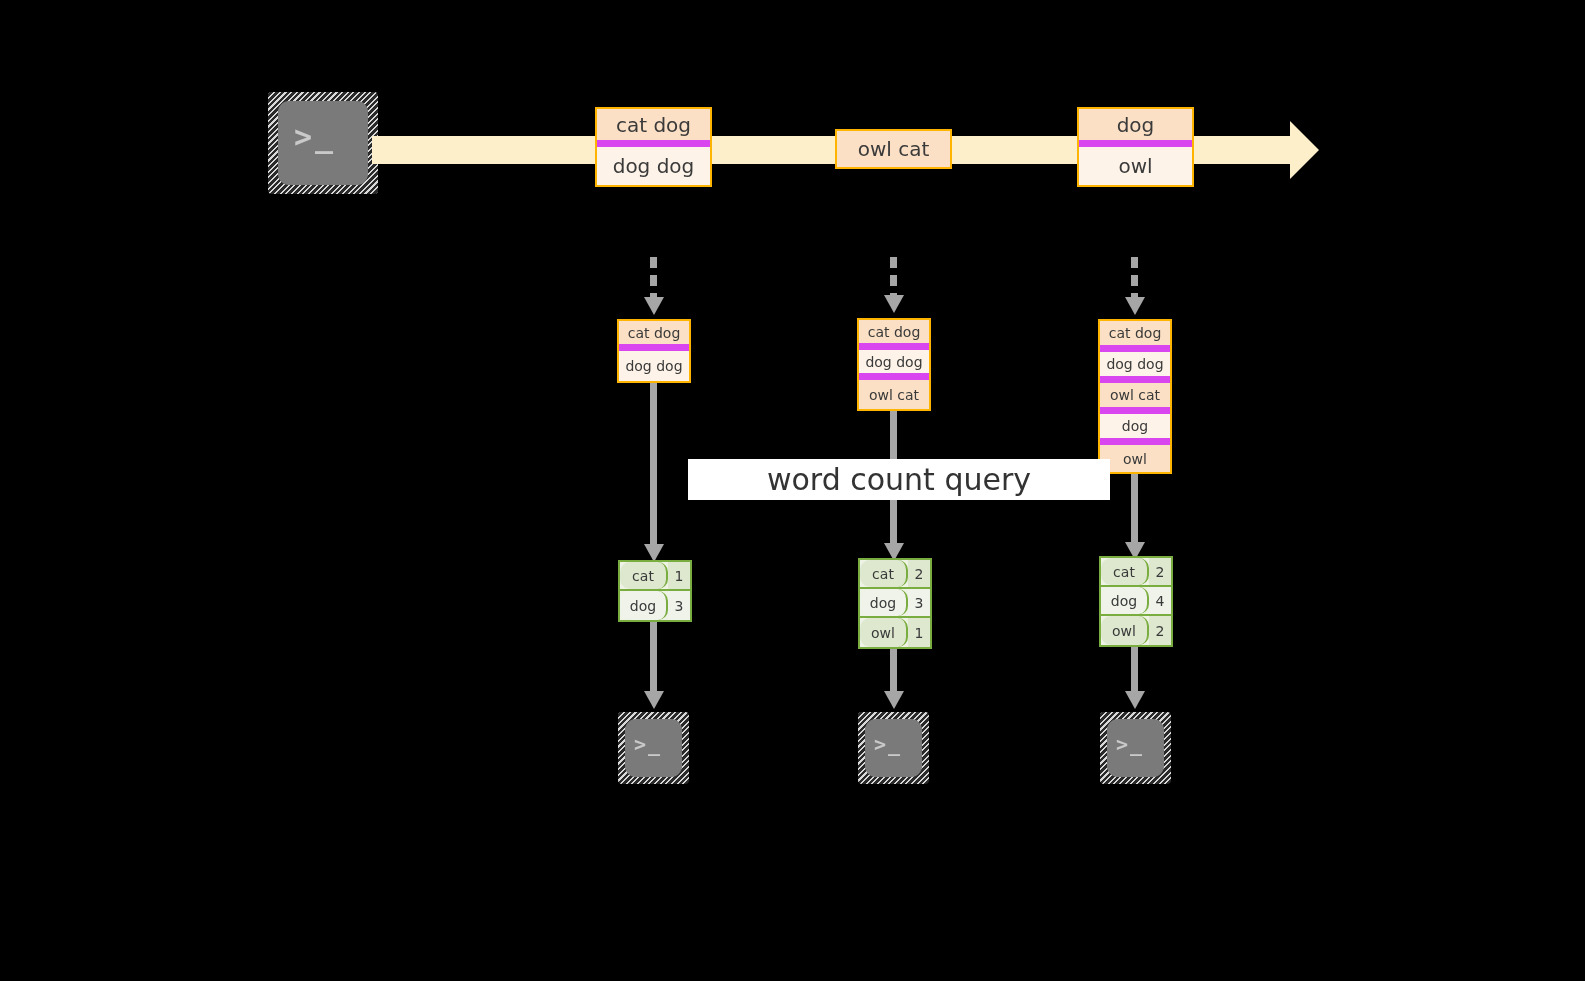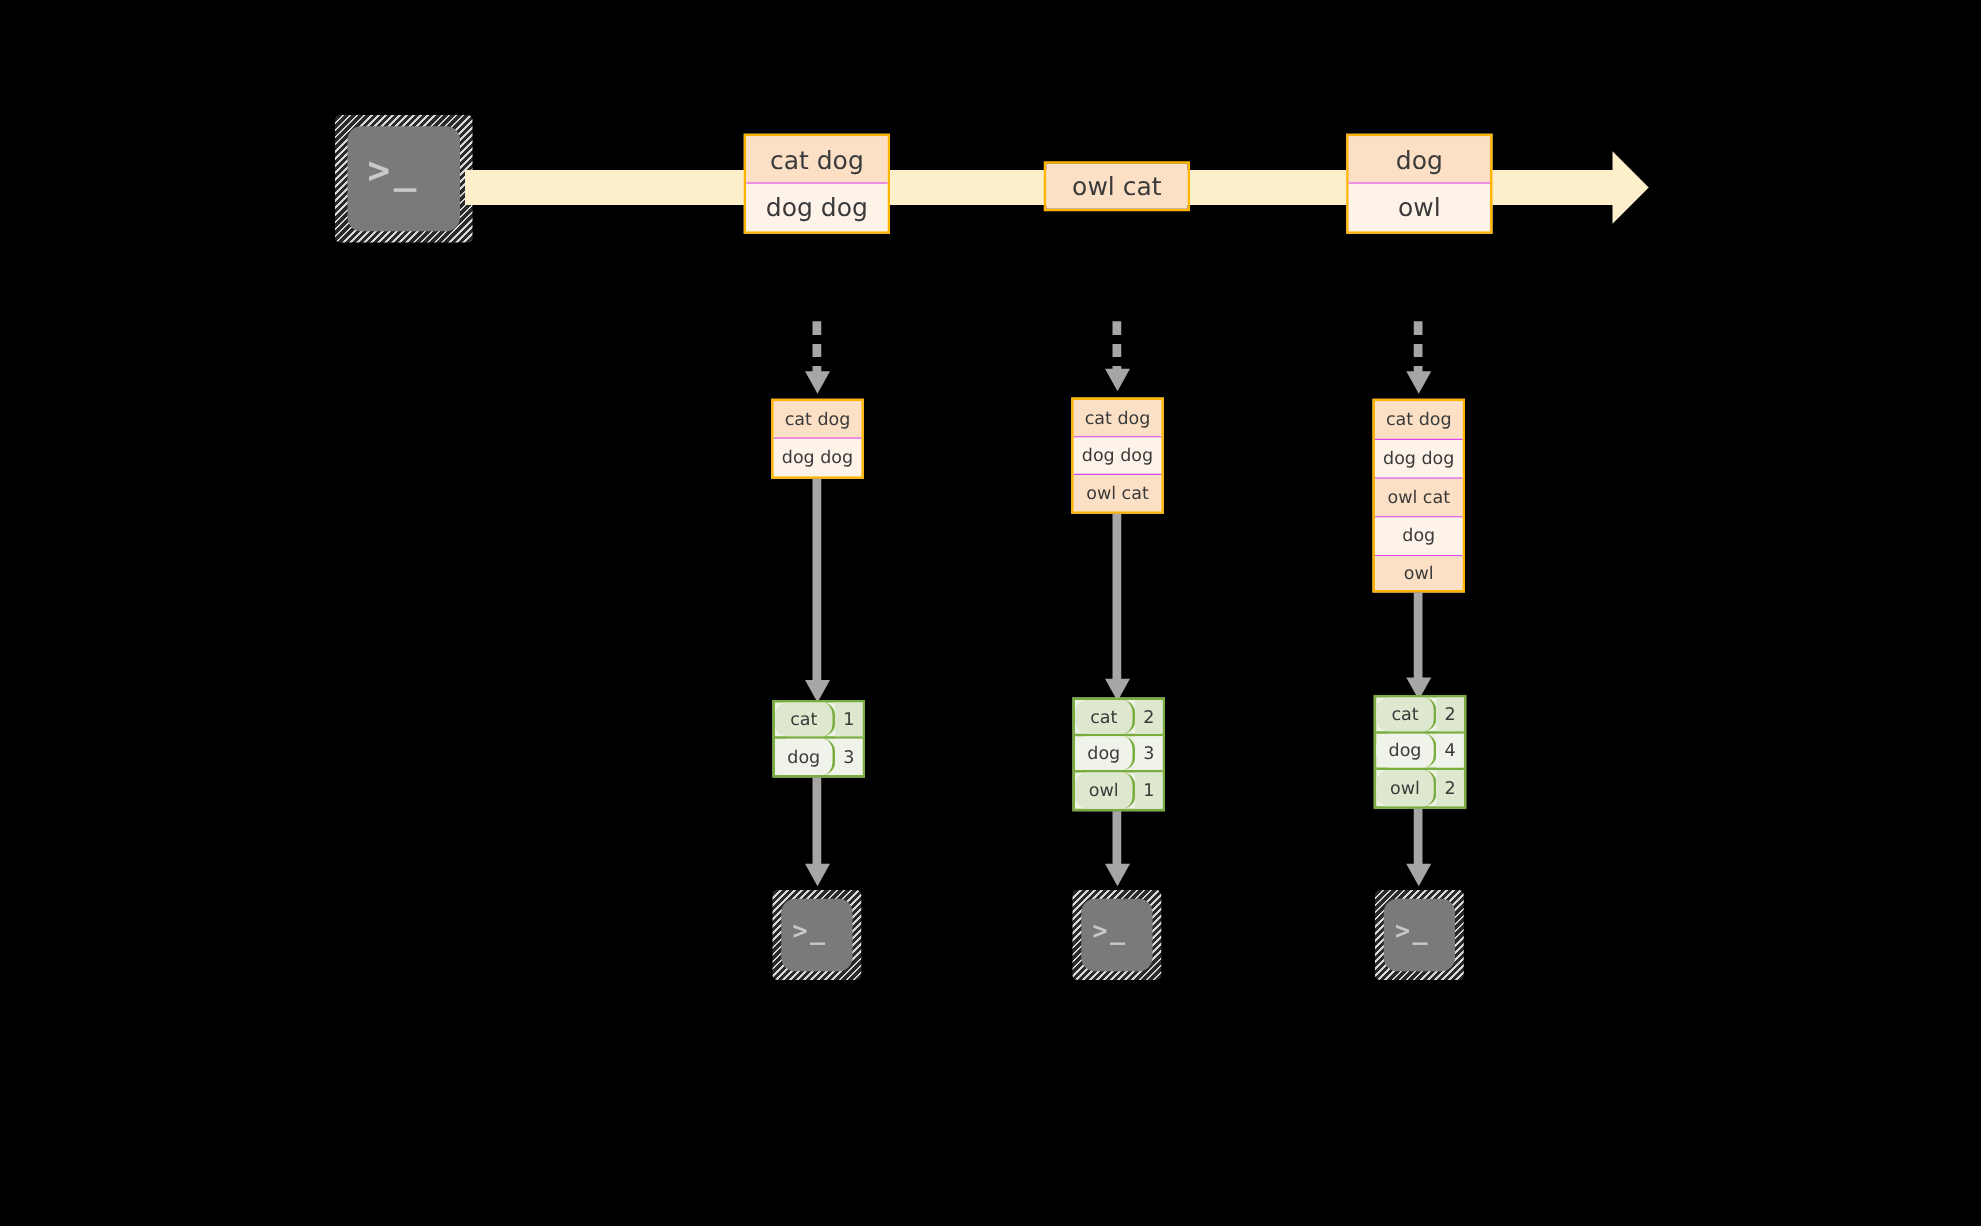--- a/index.html
+++ b/index.html
@@ -71,21 +71,21 @@
     border: 2px solid #ffb500;
     background: #fdefdc;
   }
   .msg-row {
     box-sizing: border-box;
     display: flex;
     align-items: center;
     justify-content: center;
     color: #3a3a3a;
     white-space: nowrap;
-    border-bottom: 1px solid #d946ef;
+    border-bottom: 7px solid #d946ef;
   }
   .msg-row:last-child { border-bottom: none; }
   .msg-row.dark  { background: #fbe0c5; }
   .msg-row.light { background: #fdf3e8; }
 
   
   .tbl {
     position: absolute;
     box-sizing: border-box;
     border: 2px solid #7aad3f;
@@ -267,14 +267,15 @@
 
   <div class="conn" style="left:1131px; top:647px; width:7px; height:48px;"></div>
   <div class="conn-head" style="left:1125px; top:691px;"></div>
 
   <div class="terminal" style="left:1100px; top:712px; width:71px; height:72px;">
     <div class="hatch"></div>
     <div class="face" style="left:7px; top:7px; right:7px; bottom:7px;"></div>
     <div class="glyph" style="left:16px; top:22px; font-size:20px; letter-spacing:2px;">&gt;_</div>
   </div>
 
+  <div class="query-label" style="left:688px; top:459px; width:422px; height:41px; font-size:30px;">word count query</div>
 
 </div>
 
 </body></html>

